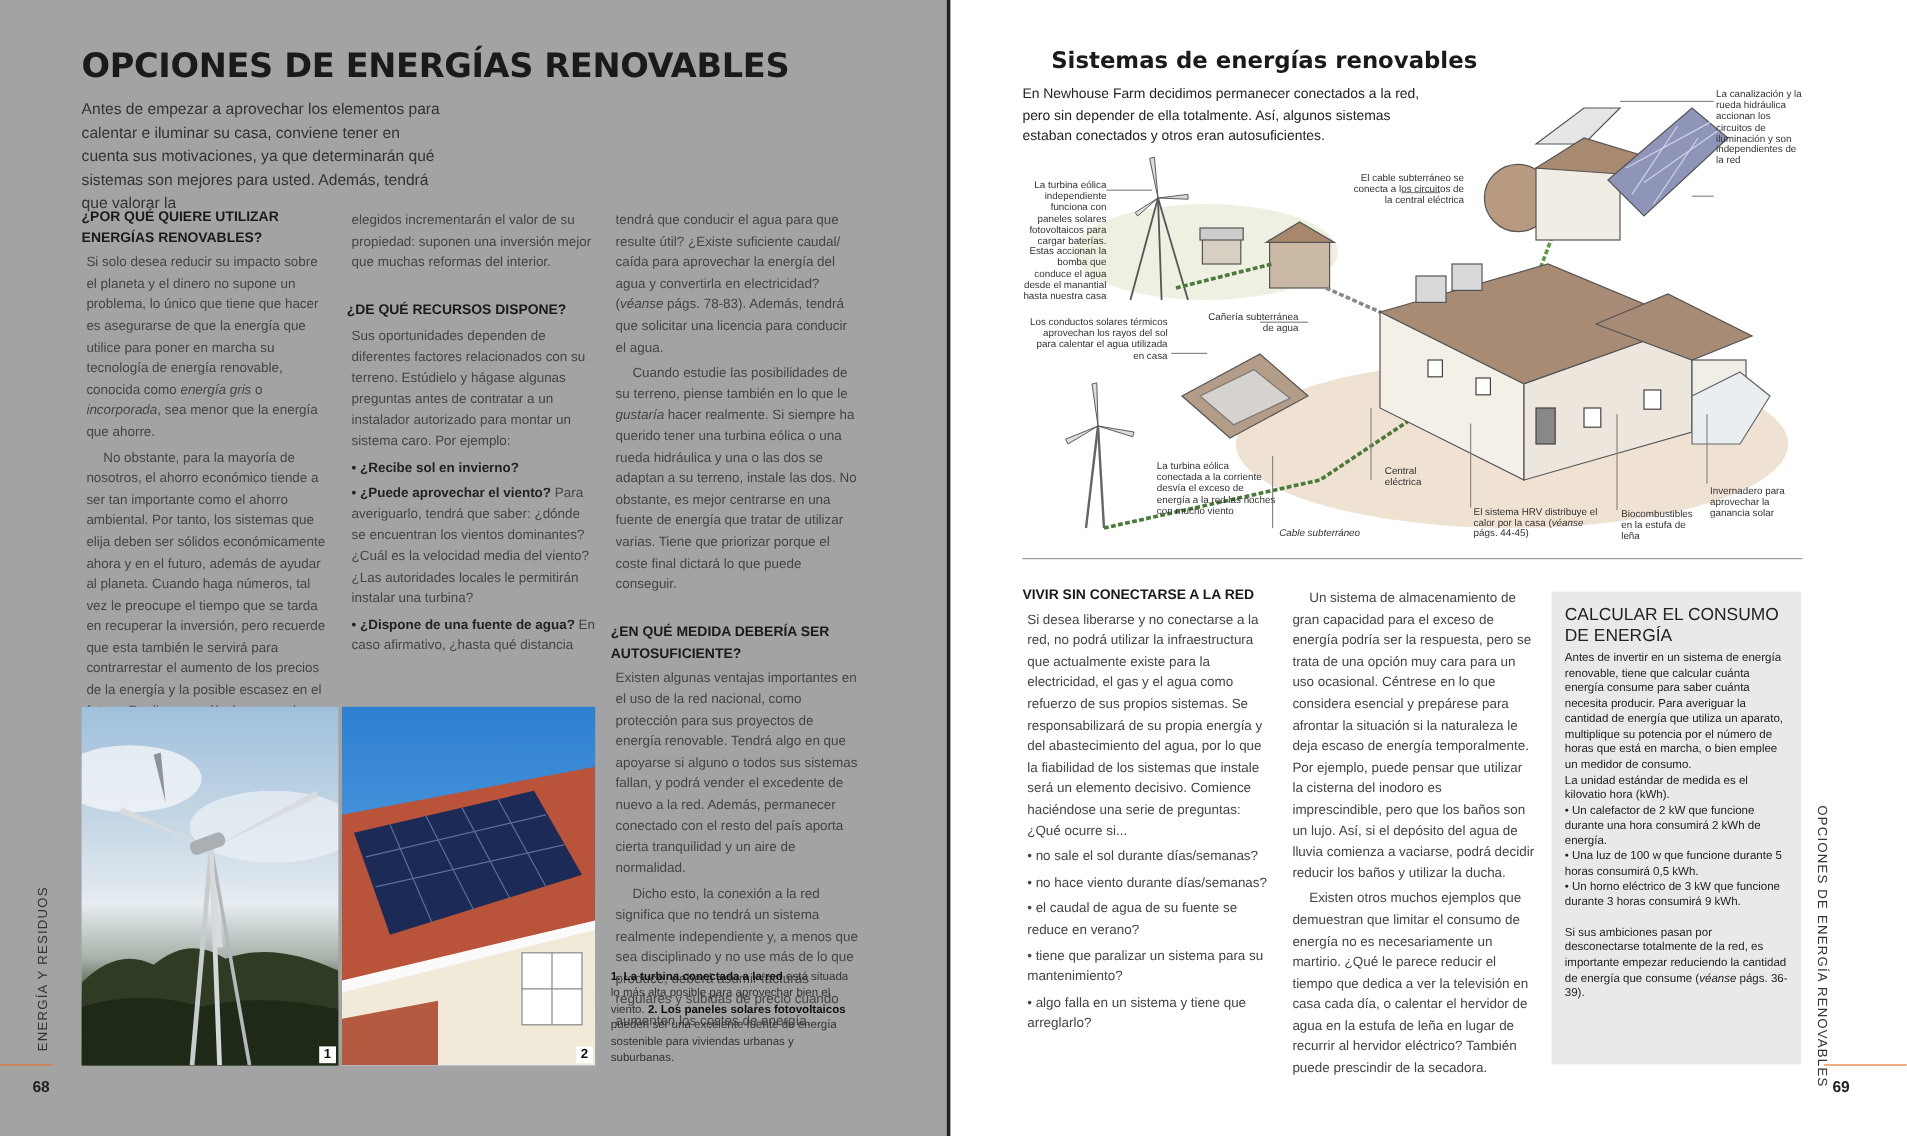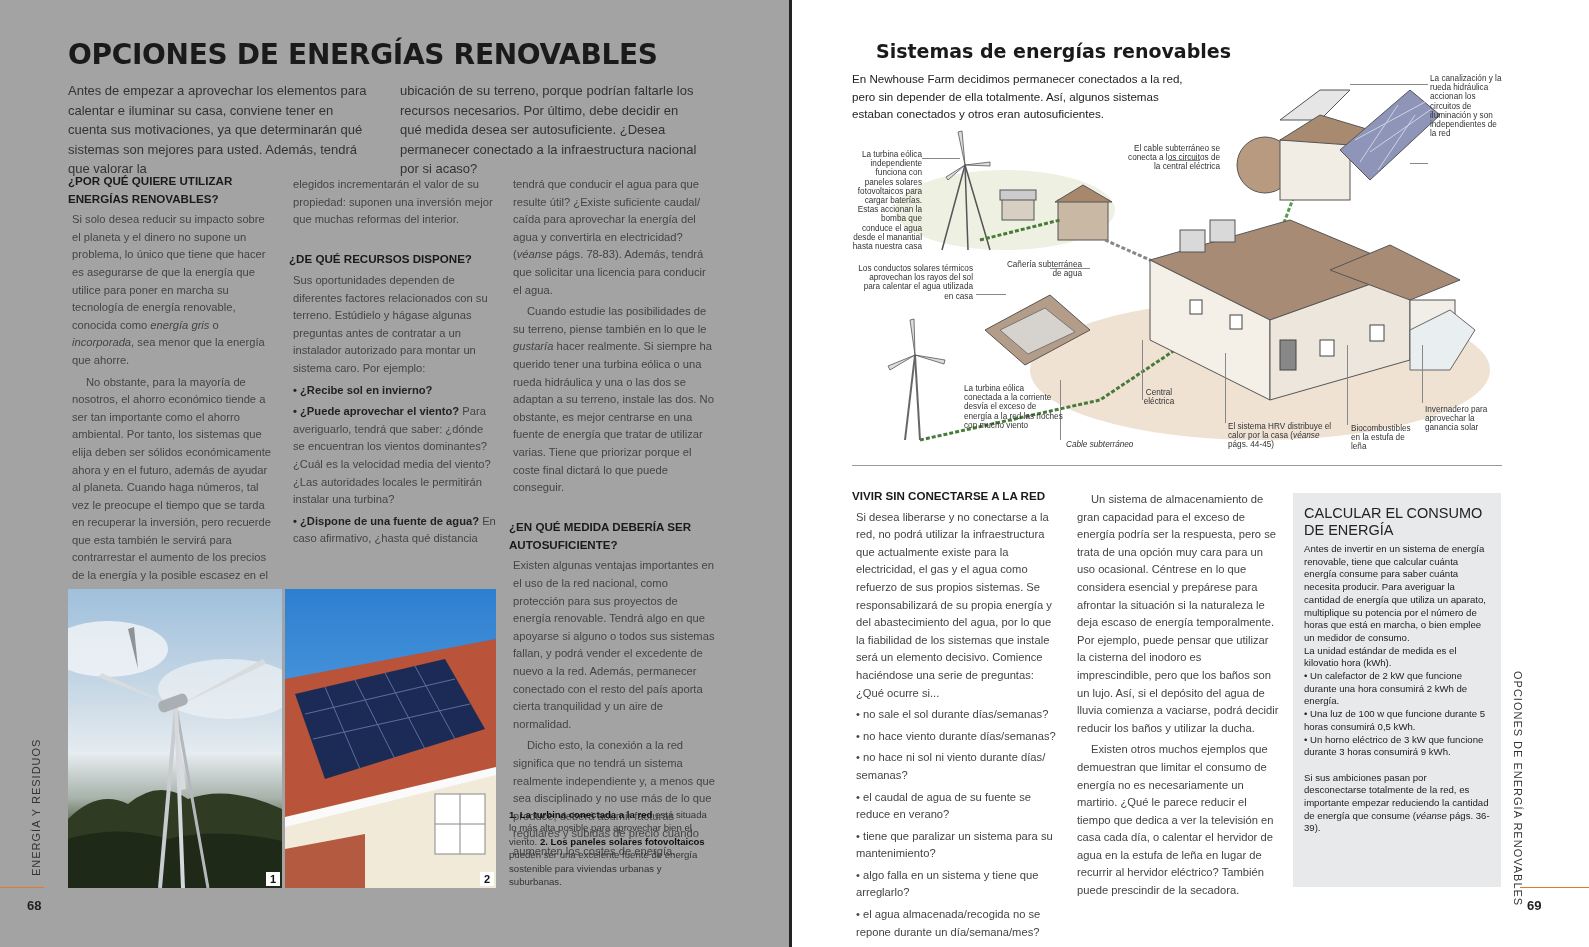--- a/index.html
+++ b/index.html
@@ -55,21 +55,20 @@
   .sidebar-box h4 { font-size: 14.5px; font-weight: normal; color: #222; line-height: 17px; margin-bottom: 4px; }
   .sidebar-box .sb-body { font-size: 9.6px; line-height: 12.7px; color: #222; }
   .sidebar-box .sb-gap { height: 12.7px; }
 </style>
 </head>
 <body>
 
 <div class="page page-left">
   <h1 class="main-title">OPCIONES DE ENERGÍAS RENOVABLES</h1>
   <p class="intro intro-1">Antes de empezar a aprovechar los elementos para calentar e iluminar su casa, conviene tener en cuenta sus motivaciones, ya que determinarán qué sistemas son mejores para usted. Además, tendrá que valorar la</p>
-  <p class="intro intro-2">ubicación de su terreno, porque podrían faltarle los recursos necesarios. Por último, debe decidir en qué medida desea ser autosuficiente. ¿Desea permanecer conectado a la infraestructura nacional por si acaso?</p>
 
   <div class="col col-l1">
     <h3>¿POR QUÉ QUIERE UTILIZAR ENERGÍAS RENOVABLES?</h3>
     <p><span>Si solo desea reducir su impacto sobre el planeta y el dinero no supone un problema, lo único que tiene que hacer es asegurarse de que la energía que utilice para poner en marcha su tecnología de energía renovable, conocida como </span><em>energía gris</em><span> o </span><em>incorporada</em><span>, sea menor que la energía que ahorre.</span></p>
     <p class="indent">No obstante, para la mayoría de nosotros, el ahorro económico tiende a ser tan importante como el ahorro ambiental. Por tanto, los sistemas que elija deben ser sólidos económicamente ahora y en el futuro, además de ayudar al planeta. Cuando haga números, tal vez le preocupe el tiempo que se tarda en recuperar la inversión, pero recuerde que esta también le servirá para contrarrestar el aumento de los precios de la energía y la posible escasez en el futuro. Realice sus cálculos con calma. Además, existe la ventaja de que los sistemas de energías renovables bien</p>
   </div>
 
   <div class="col col-l2">
     <p>elegidos incrementarán el valor de su propiedad: suponen una inversión mejor que muchas reformas del interior.</p>
     <div class="sp"></div>
@@ -213,38 +212,36 @@
     <div class="leader" style="left:497px;top:275px;width:1px;height:80px;"></div>
     <div class="leader" style="left:572px;top:275px;width:1px;height:58px;"></div>
 
     <div class="diag-label right" style="left:0;top:80px;width:72px;">La turbina eólica independiente funciona con paneles solares fotovoltaicos para cargar baterías. Estas accionan la bomba que conduce el agua desde el manantial hasta nuestra casa</div>
     <div class="diag-label right" style="left:270px;top:74px;width:100px;">El cable subterráneo se conecta a los circuitos de la central eléctrica</div>
     <div class="diag-label" style="left:580px;top:4px;width:72px;">La canalización y la rueda hidráulica accionan los circuitos de iluminación y son independientes de la red</div>
     <div class="diag-label right" style="left:8px;top:194px;width:115px;">Los conductos solares térmicos aprovechan los rayos del sol para calentar el agua utilizada en casa</div>
     <div class="diag-label right" style="left:150px;top:190px;width:82px;">Cañería subterránea de agua</div>
     <div class="diag-label" style="left:114px;top:314px;width:100px;">La turbina eólica conectada a la corriente desvía el exceso de energía a la red las noches con mucho viento</div>
     <div class="diag-label" style="left:216px;top:370px;width:90px;font-style:italic;">Cable subterráneo</div>
-    <div class="diag-label" style="left:284px;top:318px;width:50px;text-align:center;">Central eléctrica</div>
+    <div class="diag-label" style="left:304px;top:318px;width:50px;">Central eléctrica</div>
     <div class="diag-label" style="left:378px;top:352px;width:110px;"><span>El sistema HRV distribuye el calor por la casa (</span><em>véanse</em><span> págs. 44-45)</span></div>
     <div class="diag-label" style="left:501px;top:354px;width:70px;">Biocombustibles en la estufa de leña</div>
     <div class="diag-label" style="left:575px;top:335px;width:72px;">Invernadero para aprovechar la ganancia solar</div>
   </div>
 
   <div class="hr-right"></div>
 
   <div class="col col-r1">
     <h3>VIVIR SIN CONECTARSE A LA RED</h3>
     <p>Si desea liberarse y no conectarse a la red, no podrá utilizar la infraestructura que actualmente existe para la electricidad, el gas y el agua como refuerzo de sus propios sistemas. Se responsabilizará de su propia energía y del abastecimiento del agua, por lo que la fiabilidad de los sistemas que instale será un elemento decisivo. Comience haciéndose una serie de preguntas: ¿Qué ocurre si...</p>
     <p>• no sale el sol durante días/semanas?</p>
     <p>• no hace viento durante días/semanas?</p>
-    <p>• no hace ni sol ni viento durante días/ semanas?</p>
     <p>• el caudal de agua de su fuente se reduce en verano?</p>
     <p>• tiene que paralizar un sistema para su mantenimiento?</p>
     <p>• algo falla en un sistema y tiene que arreglarlo?</p>
-    <p>• el agua almacenada/recogida no se repone durante un día/semana/mes?</p>
   </div>
 
   <div class="col col-r2">
     <p class="indent">Un sistema de almacenamiento de gran capacidad para el exceso de energía podría ser la respuesta, pero se trata de una opción muy cara para un uso ocasional. Céntrese en lo que considera esencial y prepárese para afrontar la situación si la naturaleza le deja escaso de energía temporalmente. Por ejemplo, puede pensar que utilizar la cisterna del inodoro es imprescindible, pero que los baños son un lujo. Así, si el depósito del agua de lluvia comienza a vaciarse, podrá decidir reducir los baños y utilizar la ducha.</p>
     <p class="indent">Existen otros muchos ejemplos que demuestran que limitar el consumo de energía no es necesariamente un martirio. ¿Qué le parece reducir el tiempo que dedica a ver la televisión en casa cada día, o calentar el hervidor de agua en la estufa de leña en lugar de recurrir al hervidor eléctrico? También puede prescindir de la secadora.</p>
   </div>
 
   <div class="sidebar-box">
     <h4>CALCULAR EL CONSUMO DE ENERGÍA</h4>
     <div class="sb-body">

